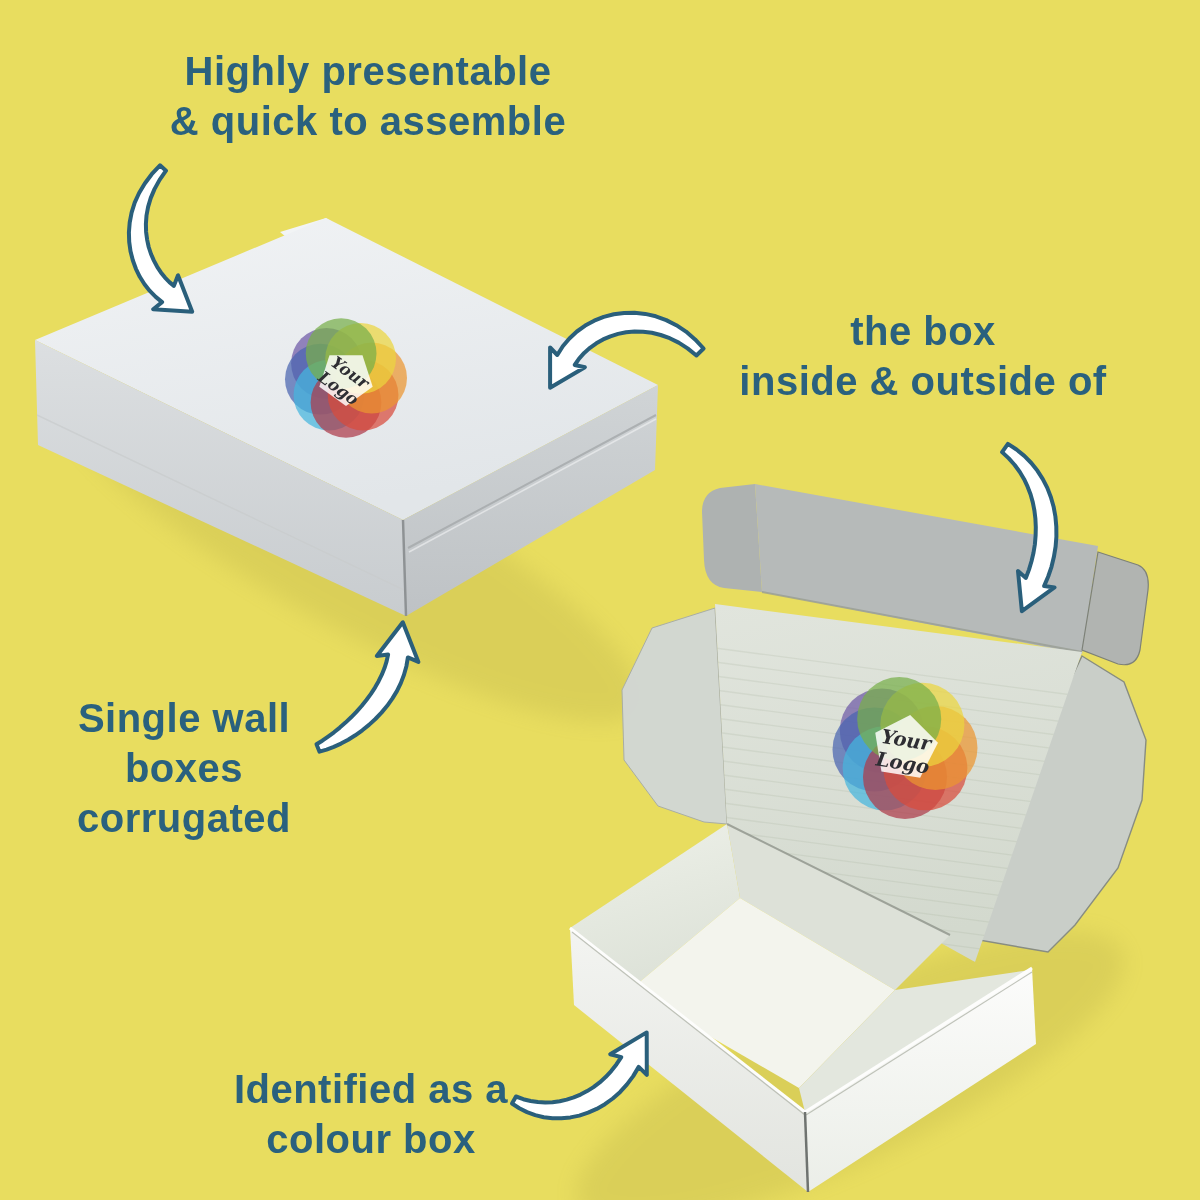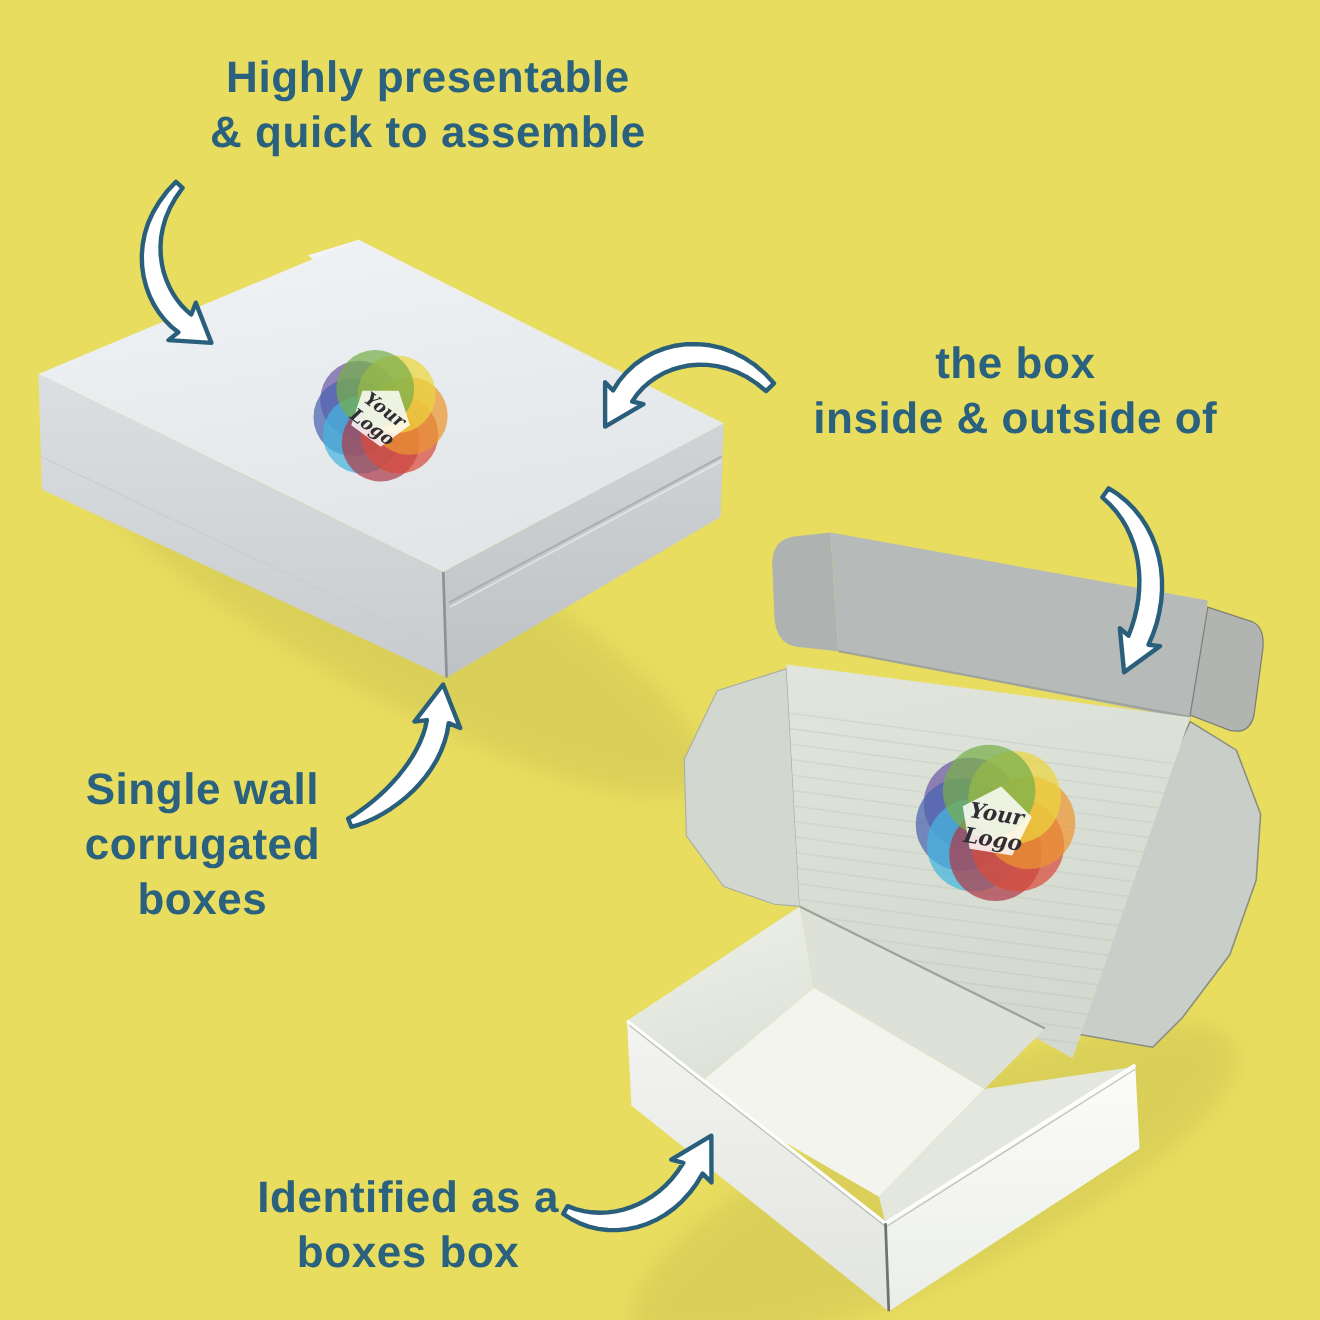--- a/index.html
+++ b/index.html
@@ -186,34 +186,34 @@
 
     <g id="arrows-layer">
         <path d="M160.0,165.3 L151.7,174.2 L144.8,183.5 L139.1,193.0 L134.7,202.7 L131.6,212.6 L129.7,222.5 L128.9,232.3 L129.2,241.9 L130.5,251.2 L132.8,260.2 L135.9,268.8 L139.8,276.8 L144.5,284.2 L149.8,290.9 L155.7,296.9 L162.1,302.1 L153.2,309.2 L192.2,311.7 L178.0,275.3 L173.9,285.9 L169.4,282.1 L165.0,277.6 L160.9,272.4 L157.2,266.8 L153.9,260.6 L151.0,254.0 L148.7,247.0 L147.1,239.6 L146.1,231.9 L145.9,223.9 L146.5,215.5 L148.1,206.9 L150.7,198.1 L154.5,189.1 L159.6,179.9 L166.0,170.7 Z" class="arrow"></path>
         <path d="M703.6,348.5 L695.1,339.4 L686.0,331.6 L676.3,325.2 L666.2,320.1 L655.8,316.3 L645.3,313.9 L634.6,312.8 L624.1,312.9 L613.8,314.3 L603.7,316.9 L594.2,320.7 L585.2,325.6 L576.9,331.5 L569.4,338.5 L562.8,346.3 L557.3,355.0 L550.1,347.5 L550.1,387.8 L584.9,367.3 L574.7,365.0 L579.1,358.6 L584.2,352.9 L590.0,347.8 L596.3,343.3 L603.1,339.4 L610.4,336.3 L618.1,333.9 L626.1,332.3 L634.5,331.6 L643.1,331.7 L651.8,332.8 L660.7,335.0 L669.7,338.2 L678.7,342.6 L687.6,348.4 L696.4,355.5 Z" class="arrow"></path>
         <path d="M1002.1,452.1 L1008.8,458.4 L1014.7,465.0 L1019.8,472.0 L1024.1,479.2 L1027.6,486.7 L1030.6,494.5 L1032.8,502.4 L1034.4,510.5 L1035.4,518.8 L1035.8,527.2 L1035.6,535.7 L1034.9,544.2 L1033.5,552.7 L1031.5,561.2 L1029.0,569.6 L1025.9,577.9 L1018.0,571.1 L1021.9,611.2 L1054.5,587.4 L1044.1,586.1 L1048.2,576.5 L1051.5,566.8 L1053.9,556.8 L1055.6,546.7 L1056.4,536.6 L1056.3,526.5 L1055.4,516.5 L1053.6,506.7 L1050.9,497.2 L1047.3,487.9 L1042.8,479.1 L1037.5,470.8 L1031.3,463.0 L1024.3,455.9 L1016.5,449.5 L1007.9,443.9 Z" class="arrow"></path>
         <path d="M319.5,751.7 L326.6,749.6 L333.8,746.9 L341.0,743.6 L348.2,739.7 L355.3,735.3 L362.3,730.3 L369.0,724.9 L375.4,719.0 L381.5,712.6 L387.2,705.8 L392.3,698.6 L396.9,691.1 L400.8,683.1 L404.0,674.8 L406.4,666.2 L407.9,657.4 L418.4,661.9 L402.8,622.3 L376.8,656.0 L388.1,654.6 L386.6,661.4 L384.5,668.1 L381.8,674.7 L378.6,681.2 L375.0,687.6 L370.9,693.9 L366.4,700.0 L361.6,706.0 L356.4,711.8 L351.1,717.3 L345.5,722.6 L339.8,727.6 L334.0,732.3 L328.1,736.6 L322.3,740.7 L316.5,744.3 Z" class="arrow"></path>
         <path d="M512.0,1103.5 L519.3,1108.2 L527.0,1112.1 L535.2,1115.1 L543.8,1117.2 L552.5,1118.2 L561.4,1118.3 L570.4,1117.4 L579.3,1115.6 L588.1,1112.7 L596.7,1108.9 L604.9,1104.2 L612.8,1098.5 L620.2,1091.9 L627.0,1084.4 L633.2,1076.1 L638.7,1066.9 L646.8,1074.9 L646.7,1032.4 L610.2,1054.3 L621.3,1057.1 L616.4,1064.4 L611.2,1071.1 L605.6,1077.1 L599.7,1082.4 L593.5,1087.1 L587.1,1091.1 L580.5,1094.6 L573.7,1097.4 L566.7,1099.6 L559.7,1101.2 L552.5,1102.2 L545.2,1102.5 L537.9,1102.1 L530.6,1101.0 L523.3,1099.2 L516.0,1096.5 Z" class="arrow"></path>
       </g>
   </svg>
 
-  <div class="callout" style="left:389px;top:46px">
+  <div class="callout" style="left:368px;top:46px">
     <div>Highly presentable</div>
     <div>&amp; quick to assemble</div>
   </div>
 
   <div class="callout" style="left:923px;top:306px">
     <div>the box</div>
     <div>inside &amp; outside of</div>
   </div>
 
   <div class="callout" style="left:184px;top:693px">
     <div>Single wall</div>
+    <div>boxes</div>
     <div>corrugated</div>
-    <div>boxes</div>
   </div>
 
   <div class="callout" style="left:371px;top:1064px">
     <div>Identified as a</div>
-    <div>boxes box</div>
+    <div>colour box</div>
   </div>
 
 </div>
 
 </body></html>

